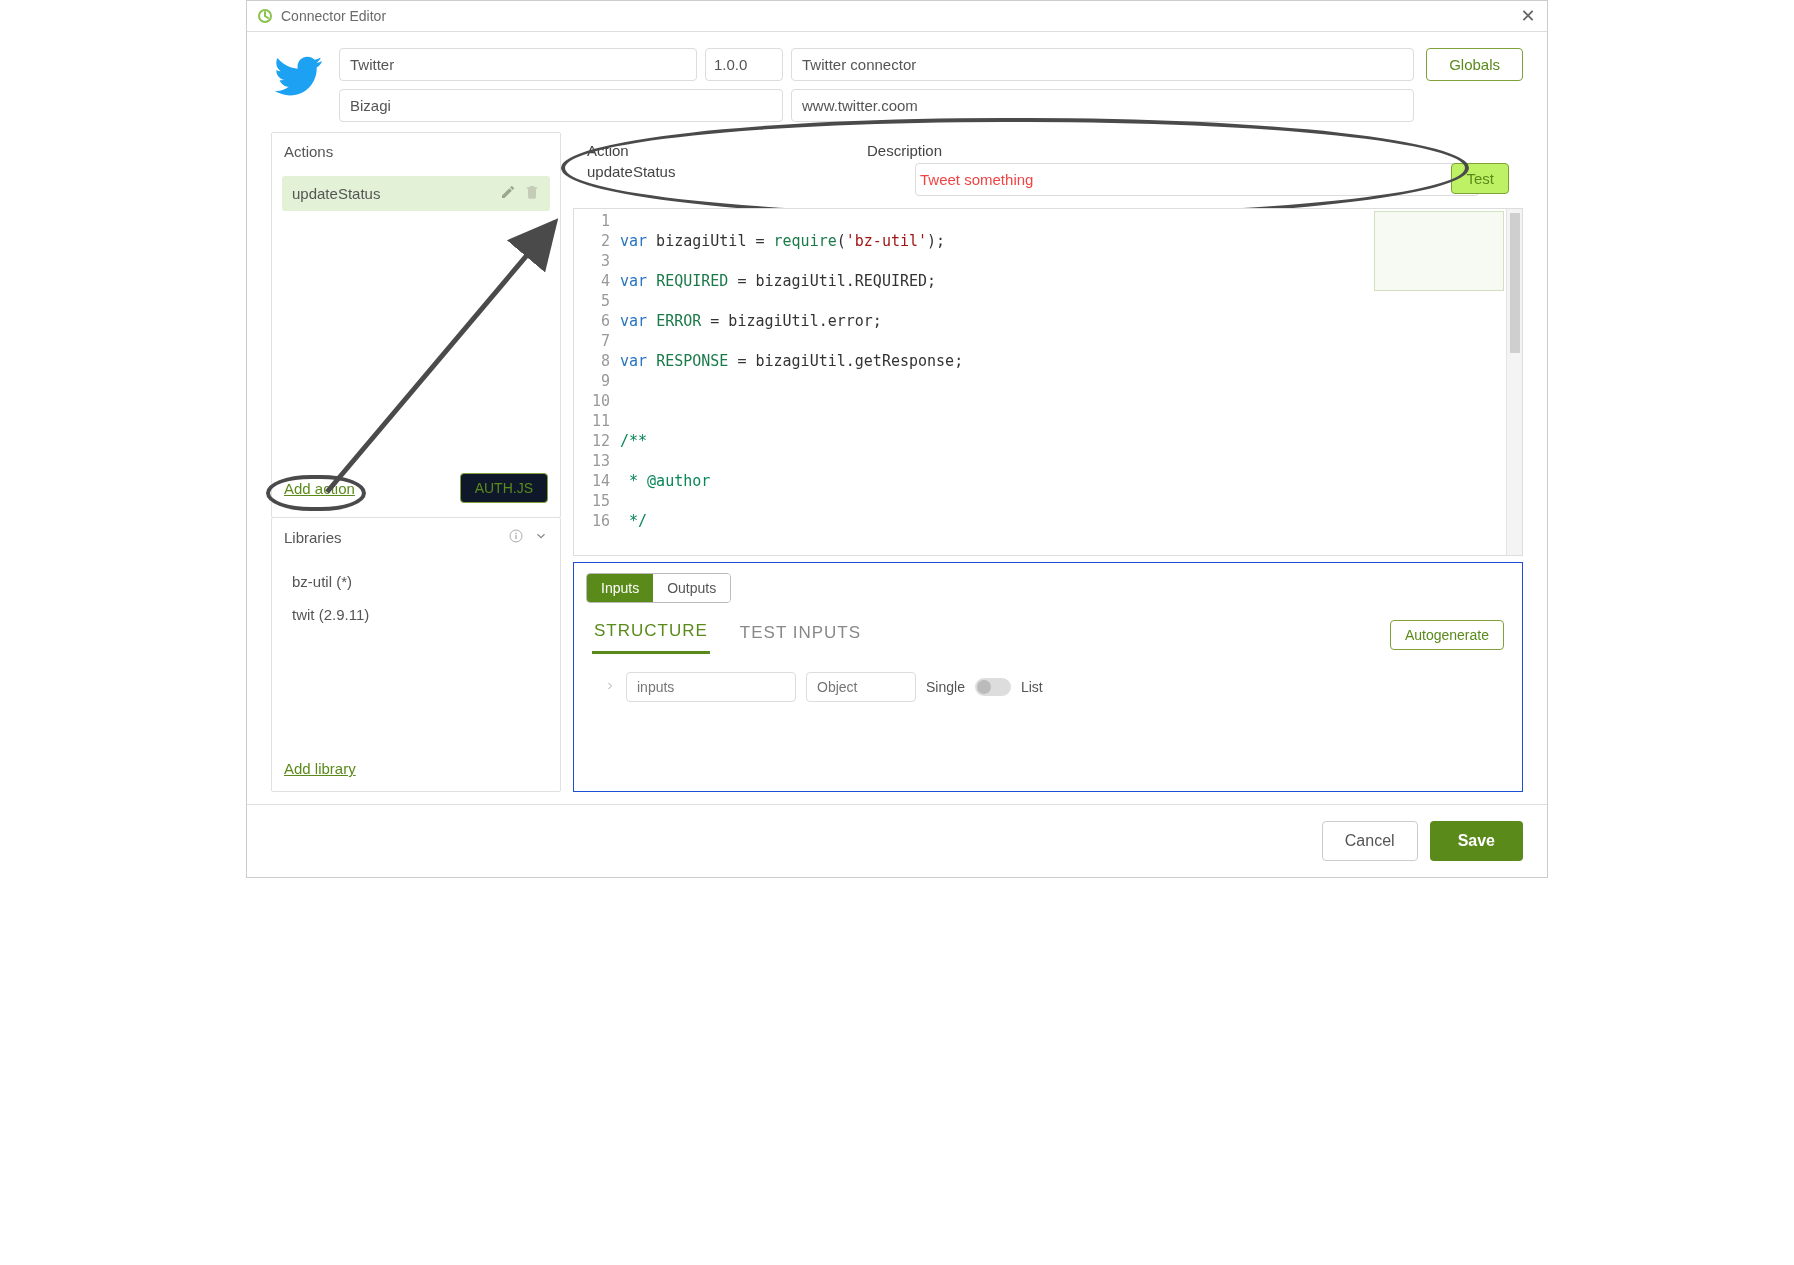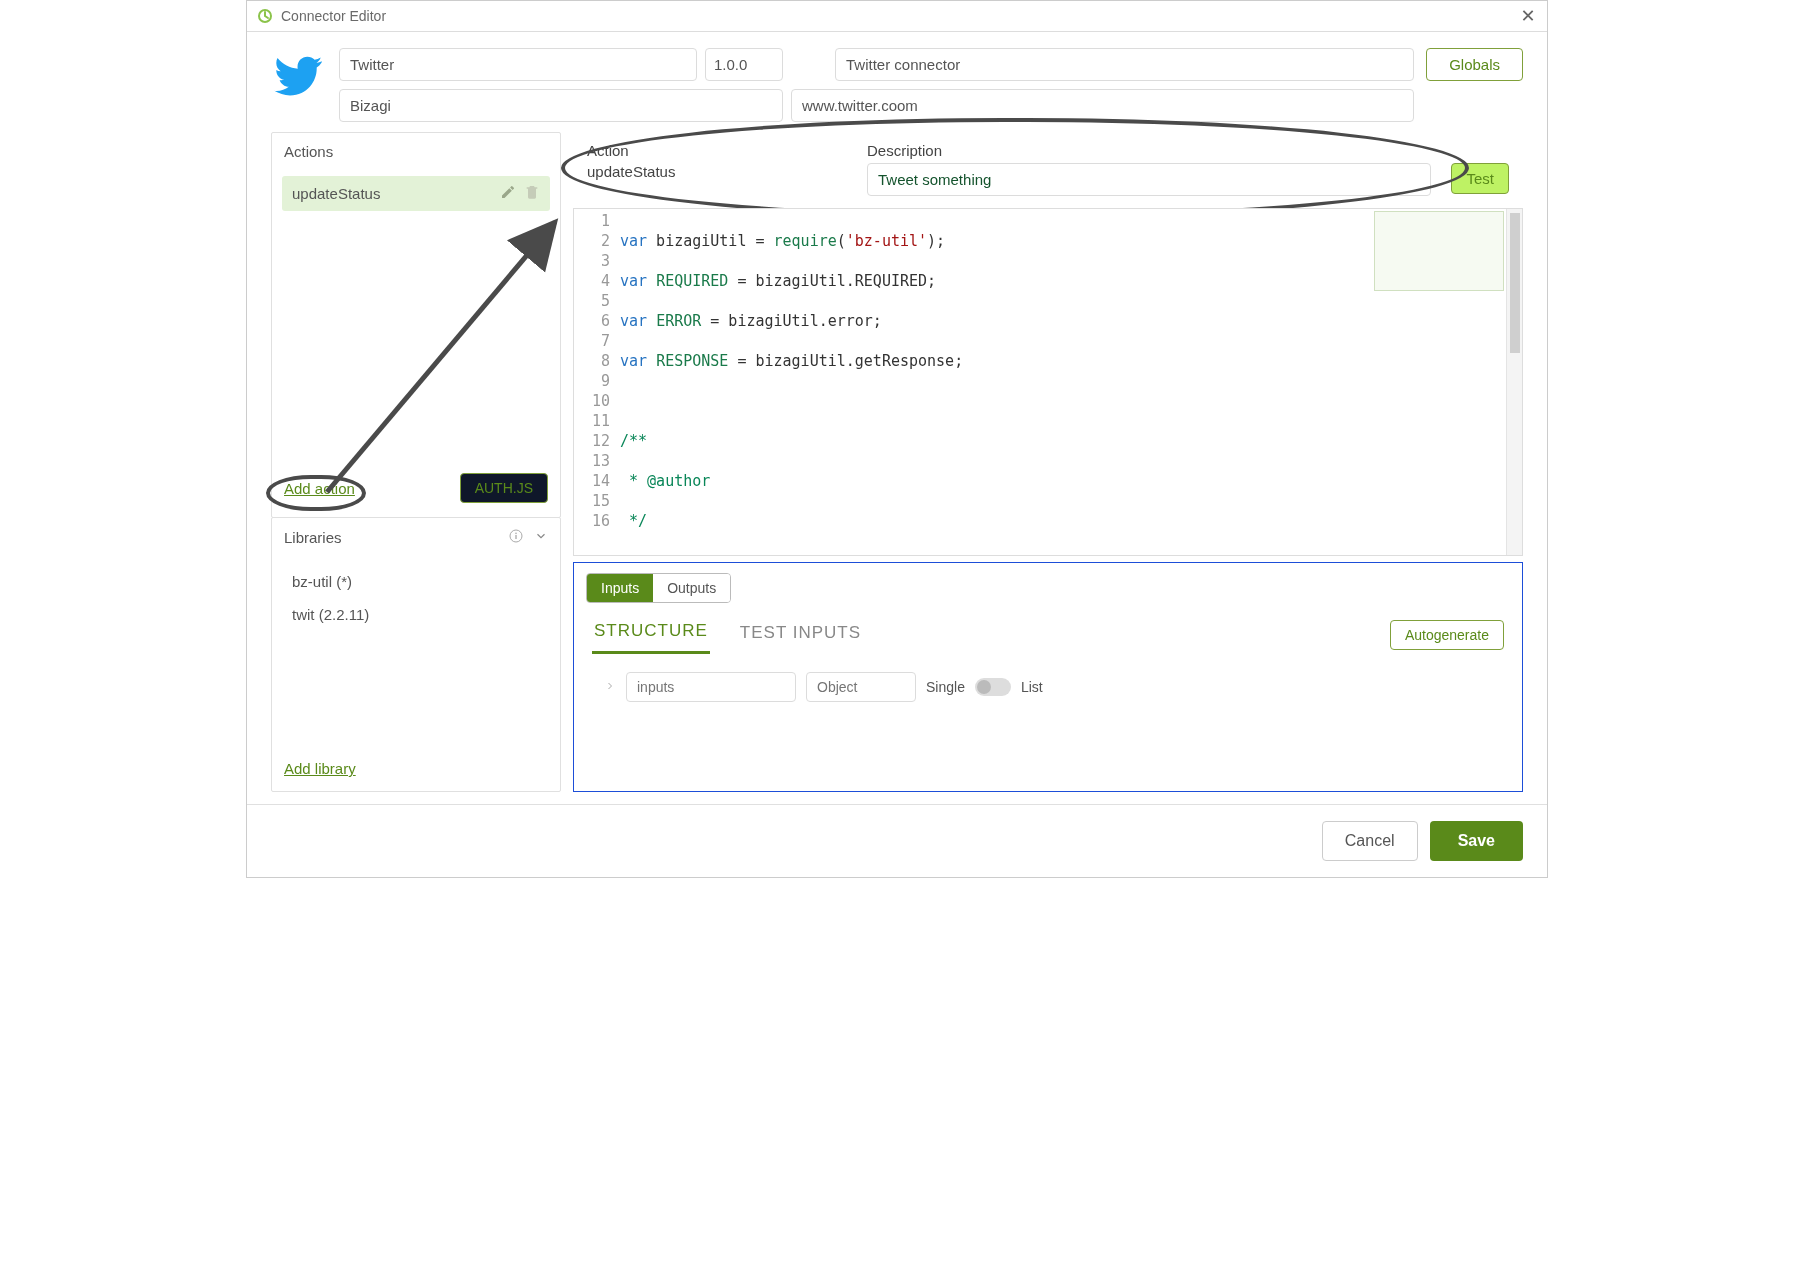--- a/index.html
+++ b/index.html
@@ -58,21 +58,21 @@
   .input-box {
     border: 1px solid #dcdcdc;
     border-radius: 4px;
     padding: 7px 10px;
     background: #fff;
     color: #555;
     font-size: 15px;
   }
   .name-input { width: 358px; }
   .version-input { width: 78px; padding-left: 8px; }
-  .desc-input { flex: 1; margin-left: 44px; }
+  .desc-input { flex: 1; }
   .author-input { width: 444px; }
   .url-input { flex: 1; }
   .globals-btn {
     border: 1.5px solid #80a03a;
     color: #5a8a1a;
     background: #fff;
     border-radius: 4px;
     padding: 7px 22px;
     font-size: 15px;
     cursor: pointer;
@@ -159,25 +159,26 @@
     padding: 10px 14px 12px 14px;
     position: relative;
   }
   .action-col { display:flex; flex-direction:column; gap:4px; }
   .action-label { font-size:15px; color:#444; }
   .action-name { font-size:15px; color:#444; }
   .desc-col { flex:1; display:flex; flex-direction:column; gap:4px;}
   .desc-input-box {
     border: 1px solid #dcdcdc;
     border-radius: 4px;
-    padding: 7px 10px;
-    background: #fff;
-    color: #14532d;
+    padding: 7px 4px;
+    background: #fff;
+    color: #ef4444;
     font-size: 15px;
     width: 100%;
+    margin-left: 48px;
   }
   .test-btn {
     border: 1.5px solid #80a03a;
     color: #5a8a1a;
     background: #bef264;
     border-radius: 4px;
     padding: 6px 14px;
     font-size: 15px;
     cursor: pointer;
     align-self: flex-end;
@@ -382,21 +383,21 @@
             </span>
             <span>
               <svg width="14" height="14" viewBox="0 0 24 24">
                   <path d="M6 9l6 6 6-6" stroke="#888" stroke-width="2" fill="none"></path>
                 </svg>
             </span>
           </span>
         </div>
         <div class="lib-list">
           <div class="lib-item">bz-util (*)</div>
-          <div class="lib-item">twit (2.2.11)</div>
+          <div class="lib-item">twit (2.9.11)</div>
         </div>
         <div class="add-library">Add library</div>
       </div>
     </div>
 
     <div class="right-col">
 
       <div class="action-header">
         <div class="action-col" style="width:260px;">
           <div class="action-label">Action</div>

